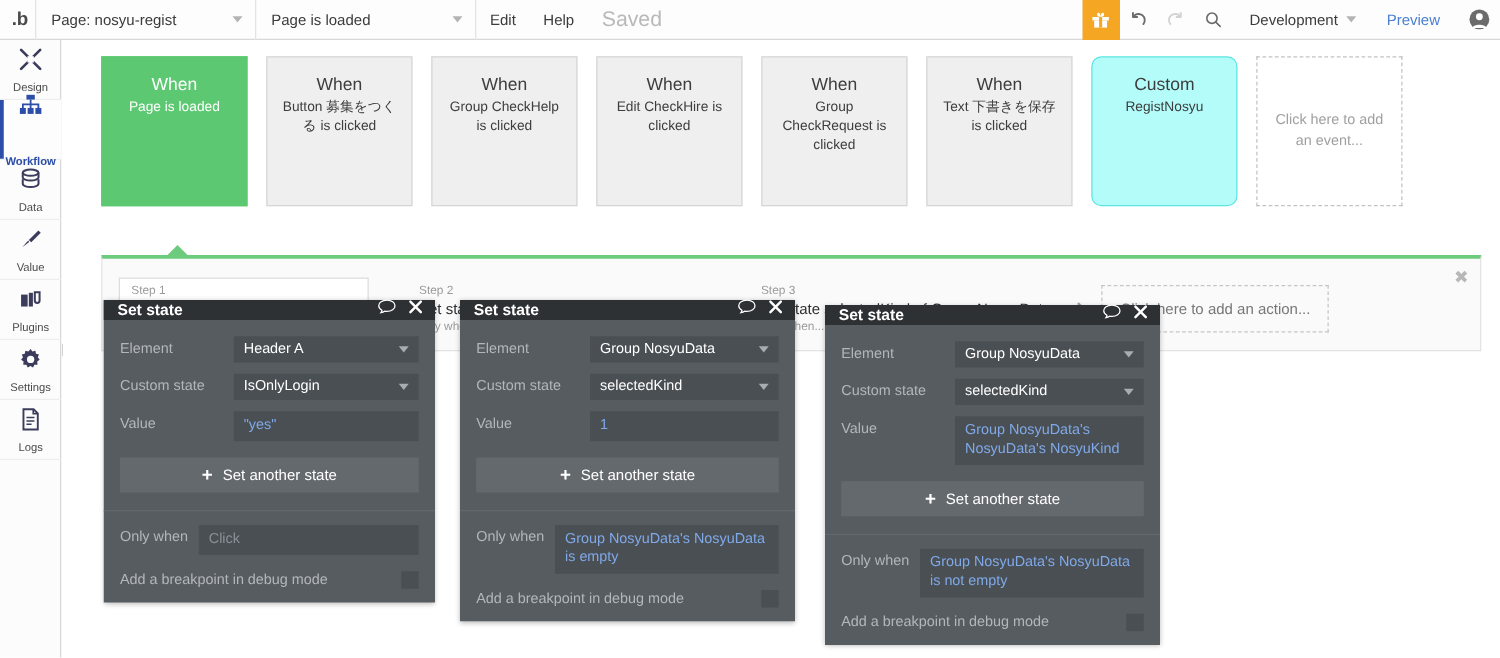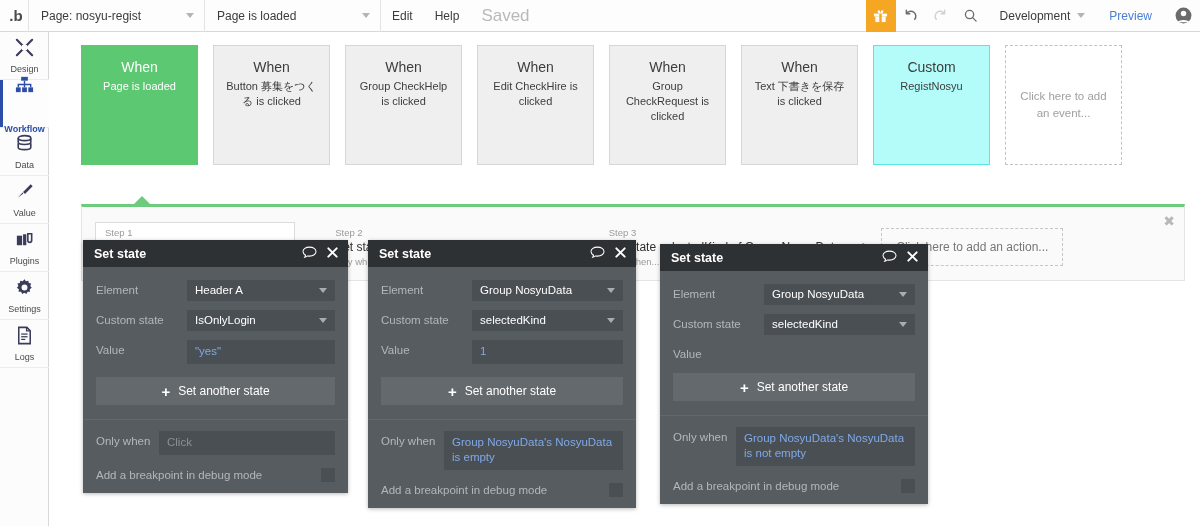--- a/index.html
+++ b/index.html
@@ -118,21 +118,21 @@
   }
   .event-card .ec-sub {
     font-size: 11px; color: #3d3d3d; line-height: 15px;
   }
   .event-card.green {
     background: #5cc871; border-color: #5cc871;
   }
   .event-card.green .ec-title,
   .event-card.green .ec-sub { color: #ffffff; }
   .event-card.cyan {
-    background: #b3fcfa; border-color: #5ae5e0;
+    background: #b3fcfa; border-color: #5ae5e0; border-radius: 8px;
   }
   .event-card.cyan .ec-title,
   .event-card.cyan .ec-sub { color: #3d3d3d; }
   .event-card.add {
     background: #ffffff;
     border: 1px dashed #c2c2c2;
     display: flex; align-items: center; justify-content: center;
     padding: 0 14px;
   }
   .event-card.add .ec-add {
@@ -190,21 +190,21 @@
   }
 
   
   .ss-panel {
     position: absolute;
     background: #575c61;
     box-shadow: 0 1px 4px rgba(0,0,0,.28);
     z-index: 5;
   }
   .ss-head {
-    height: 27px; background: #2e3134;
+    height: 16px; background: #2e3134;
     display: flex; align-items: center;
     padding: 0 9px 0 11px;
   }
   .ss-head-title {
     font-size: 12.5px; color: #ffffff; font-weight: bold;
   }
   .ss-head-icons {
     margin-left: auto; display: flex; align-items: center; gap: 9px;
   }
   .ss-body { padding: 13px 13px 0 13px; }
@@ -644,20 +644,21 @@
       </div>
       <div class="ss-row">
         <div class="ss-label">Custom state</div>
         <div class="ss-field">
           <span>selectedKind</span>
           <span class="fcaret"></span>
         </div>
       </div>
       <div class="ss-row">
         <div class="ss-label">Value</div>
+        <div class="ss-field multi blue">Group NosyuData's NosyuData's NosyuKind</div>
       </div>
       <div class="ss-another">
         <span class="ss-plus">+</span>
         <span>Set another state</span>
       </div>
     </div>
 
     <div class="ss-foot">
       <div class="ss-when">
         <div class="ss-when-label">Only when</div>

